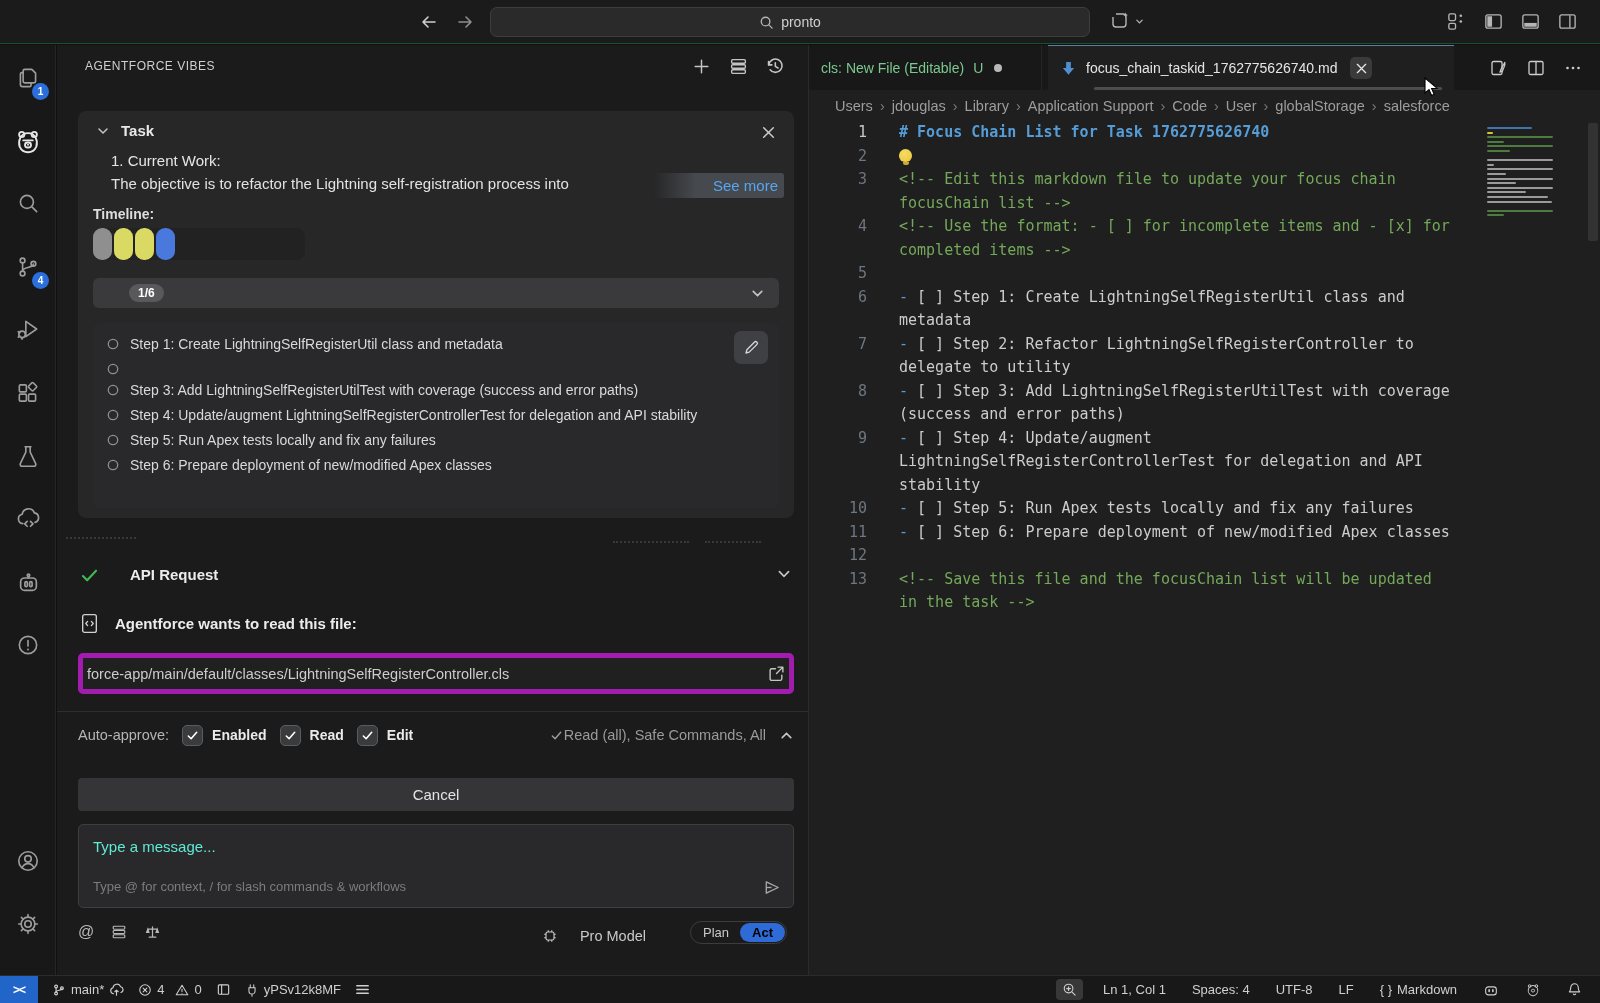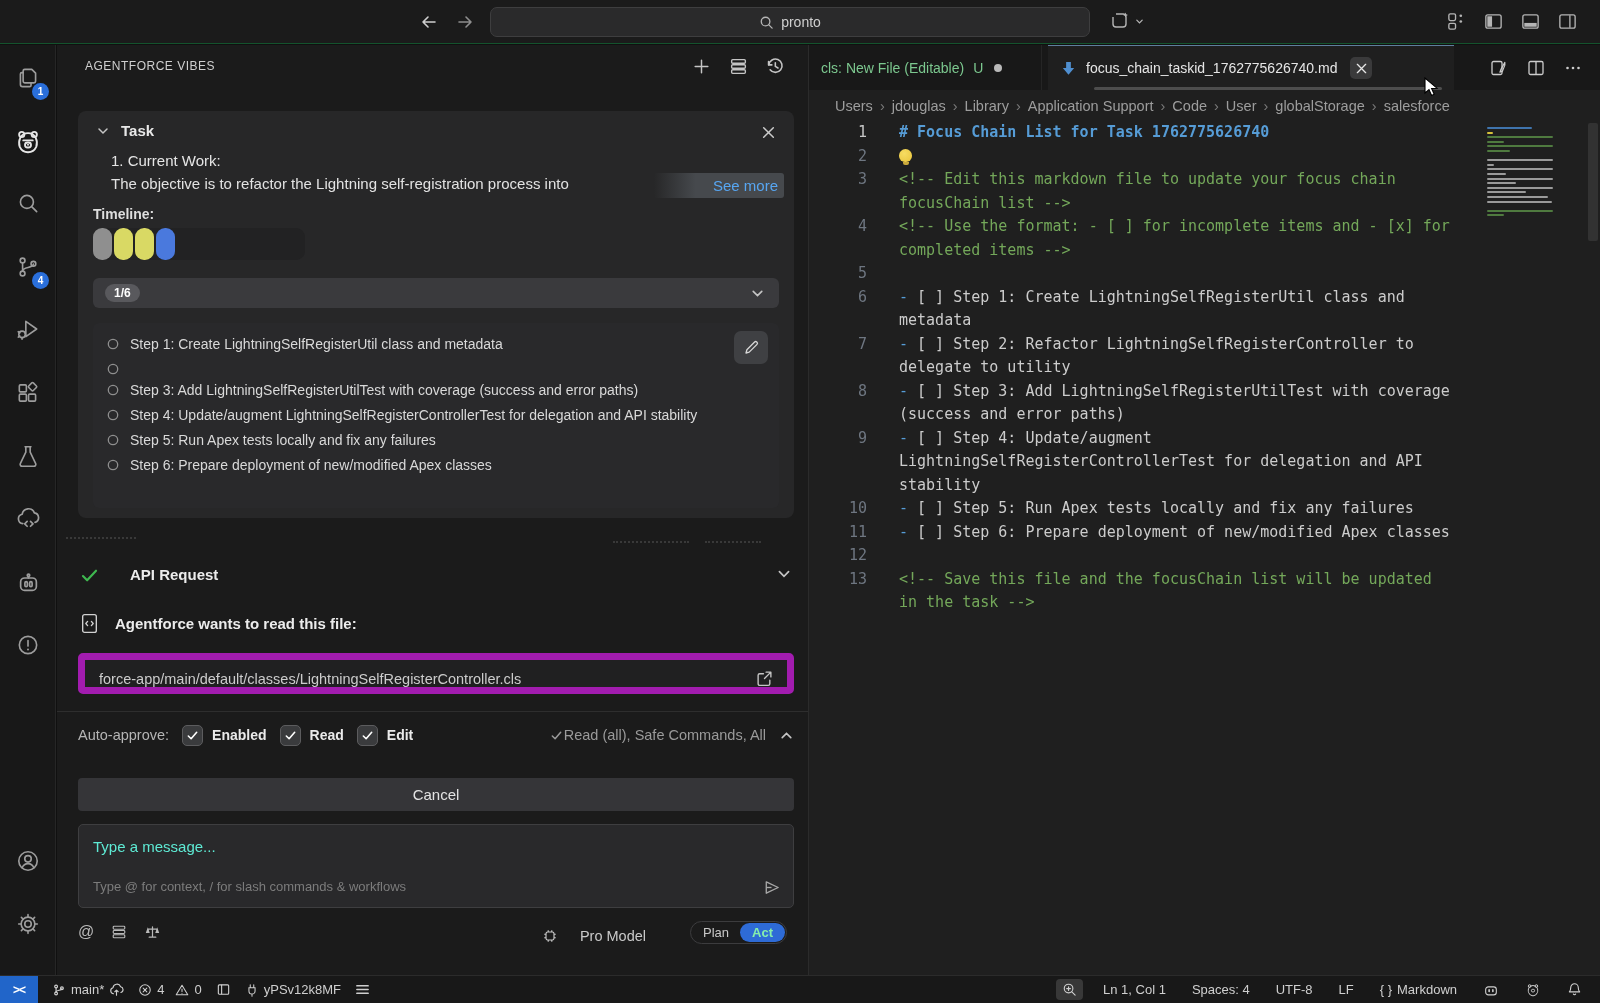--- a/index.html
+++ b/index.html
@@ -36,38 +36,38 @@
   .task-title { font-size:15px; font-weight:bold; color:#e8e8e8; }
   .task-close { position:absolute; right:16px; top:11px; width:20px; height:20px; display:flex; align-items:center; justify-content:center; }
   .cw-label { position:absolute; left:33px; top:41px; font-size:15px; color:#e6e6e6; }
   .objective { position:absolute; left:33px; top:64px; right:10px; height:22px; overflow:hidden; white-space:nowrap; font-size:15px; color:#e2e2e2; }
   .see-more-wrap { position:absolute; right:10px; top:62px; height:25px; width:130px; display:flex; align-items:center; justify-content:flex-end;
     background:linear-gradient(90deg, rgba(70,73,77,0), #46494d 32%); border-radius:3px; padding-right:6px; }
   .see-more { font-size:15px; color:#57a6f2; }
   .tl-label { position:absolute; left:15px; top:95px; font-size:14px; font-weight:bold; color:#dedede; }
   .tl-track { position:absolute; left:15px; top:117px; width:212px; height:32px; background:#222223; border-radius:9px; display:flex; gap:2px; }
   .tl-pill { width:19px; height:32px; border-radius:9px; }
-  .progress-row { position:absolute; left:15px; top:167px; width:686px; height:30px; background:#3a3a3d; border-radius:6px; display:flex; align-items:center; }
+  .progress-row { position:absolute; left:15px; top:167px; width:686px; height:30px; background:#3a3a3d; border-radius:6px; display:flex; align-items:center;padding-left:24px; }
   .progress-pill { margin-left:12px; background:#59595d; color:#fff; font-size:12px; font-weight:bold; padding:2px 9px; border-radius:9px; }
   .progress-chev { margin-left:auto; margin-right:14px; }
   .steps-box { position:absolute; left:15px; top:212px; width:686px; height:185px; background:#29292b; border-radius:6px; padding:9px 14px; }
   .step { display:flex; gap:11px; align-items:flex-start; padding:3.2px 0; }
   .step-circle { flex:none; margin-top:3px; }
   .step-label { font-size:14px; line-height:18.5px; color:#d9d9d9; width:590px; }
   .edit-btn { position:absolute; right:11px; top:8px; width:34px; height:33px; background:#3f4043; border-radius:7px; display:flex; align-items:center; justify-content:center; }
 
   .frag { position:absolute; border-top:2px dotted #5e5e5e; opacity:.45; }
 
   .api-row { position:absolute; left:23px; top:521px; right:16px; display:flex; align-items:flex-start; gap:31px; }
   .api-title { font-size:15px; font-weight:bold; color:#ececec; }
   .api-chev { margin-left:auto; }
   .prompt-row { position:absolute; left:23px; top:568px; display:flex; align-items:center; gap:16px; }
   .prompt-text { font-size:15px; font-weight:bold; color:#ececec; }
-  .path-box { position:absolute; left:21px; top:608px; width:716px; height:41px; background:#202021; border:7px solid #a21caf; border-radius:5px;
-    display:flex; align-items:flex-end; padding:0 14px; }
+  .path-box { position:absolute; left:21px; top:608px; width:716px; height:41px; background:#202021; border:5px solid #a21caf; border-radius:5px;
+    display:flex; align-items:center; padding:0 4px; }
   .path-text { font-size:14.5px; color:#cccccc; }
   .path-link { margin-left:auto; }
 
   .divider { position:absolute; left:0; top:666px; width:100%; height:1px; background:#2e2e2e; }
   .approve-row { position:absolute; left:21px; top:677px; right:14px; height:26px; display:flex; align-items:center; gap:13px; }
   .approve-label { font-size:14.5px; color:#b5b5b5; }
   .cb { width:21px; height:21px; background:#3a3b3d; border:1px solid #5c5c5e; border-radius:5px; display:flex; align-items:center; justify-content:center; }
   .cb-item { display:flex; align-items:center; gap:9px; }
   .cb-label { font-size:14px; font-weight:bold; color:#eaeaea; }
   .approve-summary { margin-left:auto; display:flex; align-items:center; gap:1px; color:#9a9a9a; font-size:14.5px; }
@@ -79,21 +79,21 @@
   .composer-ph { position:absolute; left:14px; top:13px; font-size:15px; color:#5eead4; }
   .composer-hint { position:absolute; left:14px; bottom:13px; font-size:13px; color:#7c7c7c; }
   .composer-send { position:absolute; right:12px; bottom:10px; }
 
   .sb-toolbar { position:absolute; left:21px; top:874px; right:21px; height:26px; display:flex; align-items:center; }
   .sb-tools-left { display:flex; gap:17px; align-items:center; }
   .at-glyph { font-size:16px; color:#b9b9b9; }
   .model-row { margin-left:auto; display:flex; align-items:flex-end; gap:22px; color:#c9c9c9; font-size:14.5px; }
   .mode-toggle { margin-left:22px; display:flex; align-items:center; border:1px solid #3c3c3e; border-radius:12px; padding:1px; }
   .mode-plan { font-size:13px; color:#c9c9c9; padding:2px 11px; }
-  .mode-act { font-size:13px; font-weight:bold; color:#86efac; background:#2e6bd6; border-radius:10px; padding:2px 12px; }
+  .mode-act { font-size:13px; font-weight:bold; color:#000000; background:#2e6bd6; border-radius:10px; padding:2px 12px; }
 
   
   .editorgroup { position:absolute; left:808px; top:45px; width:792px; height:930px; background:#1f1f1f; border-left:1px solid #2b2b2b; }
   .tabbar { position:absolute; left:0; top:0; width:100%; height:45px; background:#181818; display:flex; }
   .tab { height:45px; display:flex; align-items:center; padding:0 12px; font-size:14px; position:relative; }
   .tab1 { width:233px; background:#181818; border-right:1px solid #252525; overflow:hidden; white-space:nowrap; }
   .tab1-label { color:#7cc88f; } .tab1-badge { color:#7cc88f; margin-left:9px; } .tab1-dot { margin-left:10px; }
   .tab2 { width:406px; background:#1f1f1f; border-top:1px solid #5f7e9e; margin-left:6px; gap:9px; }
   .tab2-label { color:#e6e6e6; }
   .tab-close { width:22px; height:22px; background:#3a3a3b; border-radius:5px; display:flex; align-items:center; justify-content:center; margin-left:4px; }

